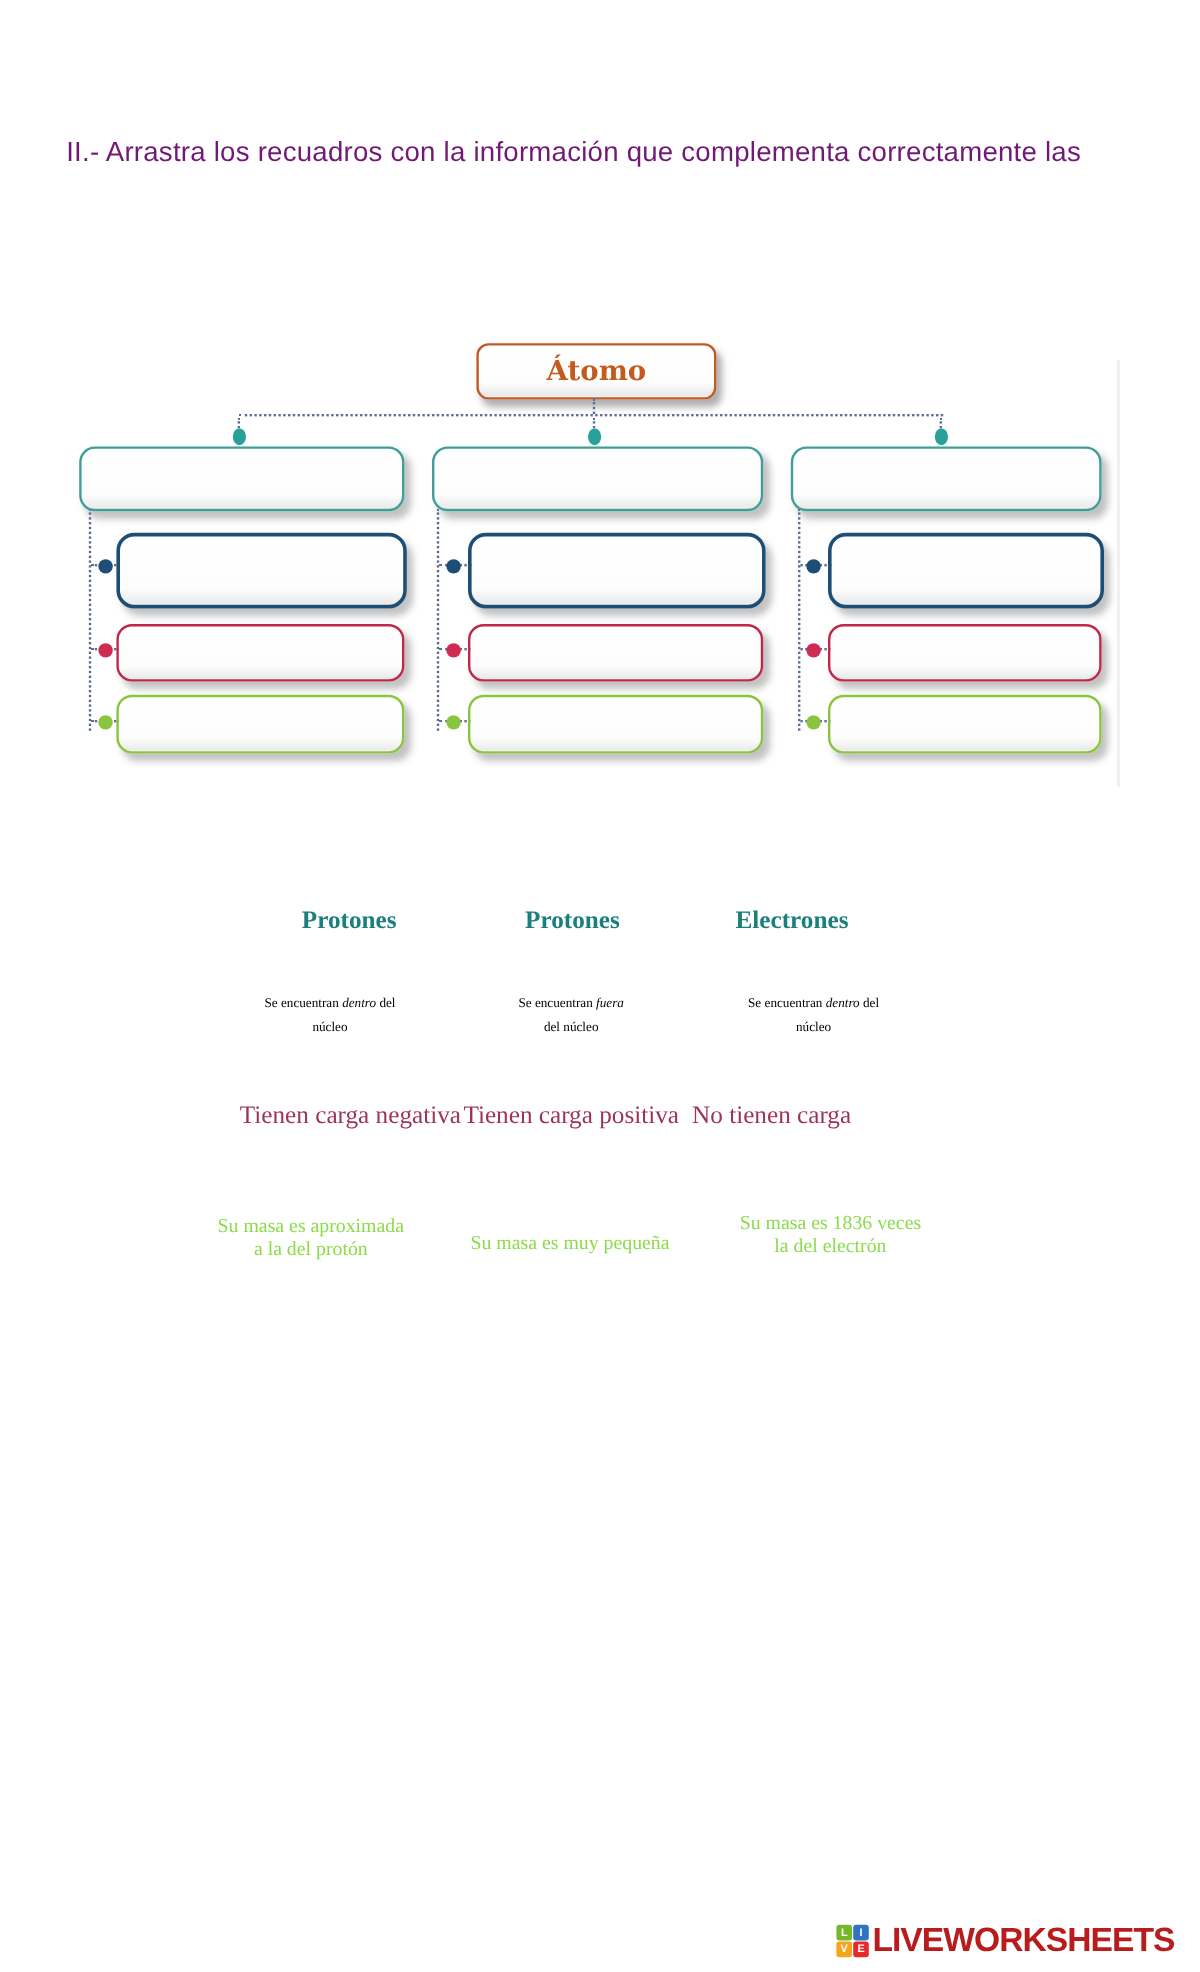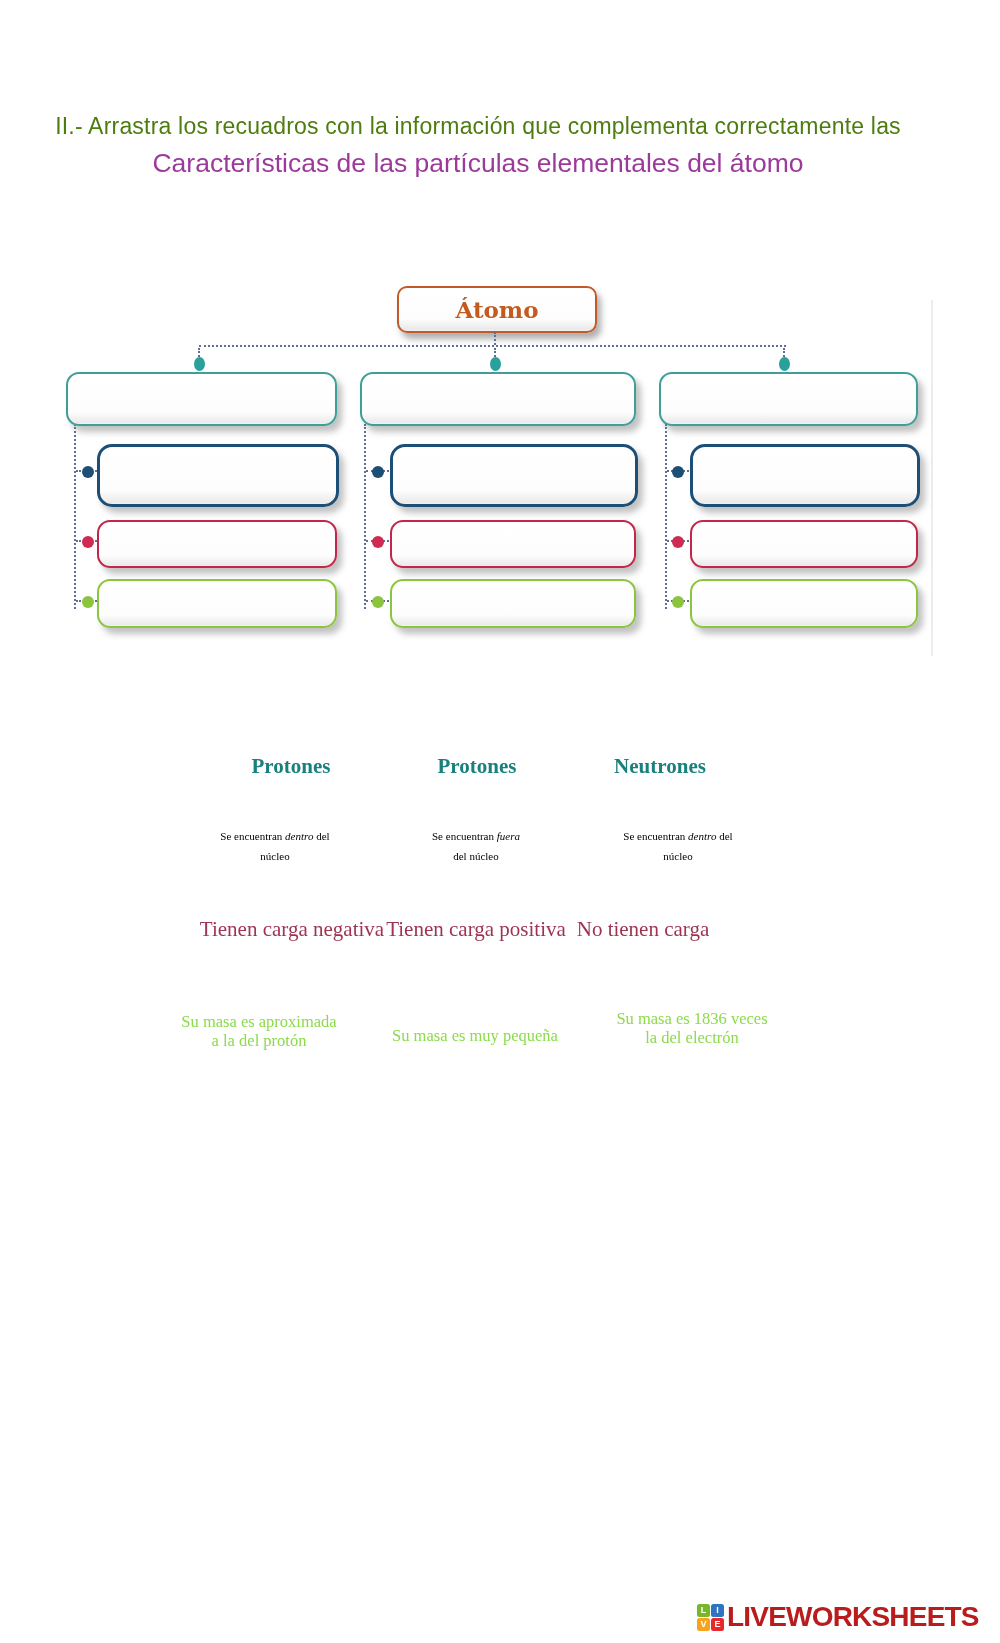--- a/index.html
+++ b/index.html
@@ -1,21 +1,21 @@
 <!DOCTYPE html>
 <html><head>
 <meta charset="utf-8">
 <style>
   html,body{margin:0;padding:0;background:#ffffff;}
   .page{position:relative;width:1000px;height:1643px;background:#ffffff;overflow:hidden;
         font-family:"Liberation Sans",sans-serif;}
 
   
   .t1{position:absolute;top:113px;left:0;width:956px;text-align:center;
-      font-size:23px;color:#4d7c0f;letter-spacing:0.2px;}
+      font-size:23px;color:#701a75;letter-spacing:0.2px;}
   .t2{position:absolute;top:148px;left:0;width:956px;text-align:center;
       font-size:26.5px;color:#9c3a9b;}
 
   
   .box{position:absolute;border-radius:13px;
        background:linear-gradient(180deg,#ffffff 0%,#fdfdfd 76%,#ebebeb 97%,#f4f4f4 100%);
        box-shadow:5px 6px 6px rgba(120,120,120,0.45);}
   .box.teal {border:2px solid #3f9e98;}
   .box.navy {border:3px solid #1d4e75;border-radius:15px;}
   .box.red  {border:2px solid #c02749;}
@@ -48,21 +48,20 @@
   .sq-l{background:#77b82a;} .sq-i{background:#2f74c0;} .sq-v{background:#f7a41d;} .sq-e{background:#e8282b;}
   .lw-brand{font-size:28px;font-weight:800;color:#b91c1c;letter-spacing:-0.8px;
             font-family:"Liberation Sans",sans-serif;}
 </style>
 </head>
 <body>
 
 <div class="page">
 
   <div class="t1">II.- Arrastra los recuadros con la información que complementa correctamente las</div>
-  <div class="t2">Características de las partículas elementales del átomo</div>
 
   <div class="atom-box">
     <span>Átomo</span>
   </div>
 
   <div class="vdots" style="left:494px;top:332px;height:13px;"></div>
   <div class="hdots" style="left:199px;top:345px;width:587px;"></div>
   <div class="vdots" style="left:198px;top:348px;height:9px;"></div>
   <div class="vdots" style="left:494px;top:348px;height:9px;"></div>
   <div class="vdots" style="left:783px;top:348px;height:9px;"></div>
@@ -105,21 +104,21 @@
   <div class="dot" style="left:372px;top:596px;width:12px;height:12px;background:#8bc53f;"></div>
   <div class="dot" style="left:672px;top:596px;width:12px;height:12px;background:#8bc53f;"></div>
   <div class="box green" style="left:97px;top:579px;width:236px;height:45px;"></div>
   <div class="box green" style="left:390px;top:579px;width:242px;height:45px;"></div>
   <div class="box green" style="left:690px;top:579px;width:224px;height:45px;"></div>
 
   <div class="edge"></div>
 
   <div class="drag pname" style="left:191px;">Protones</div>
   <div class="drag pname" style="left:377px;">Protones</div>
-  <div class="drag pname" style="left:560px;">Neutrones</div>
+  <div class="drag pname" style="left:560px;">Electrones</div>
 
   <div class="drag loc" style="left:155px;">
     <span>Se encuentran </span><i>dentro</i><span> del</span><br>
     <span>núcleo</span>
   </div>
   <div class="drag loc" style="left:356px;">
     <span>Se encuentran </span><i>fuera</i><span></span><br>
     <span>del núcleo</span>
   </div>
   <div class="drag loc" style="left:558px;">

